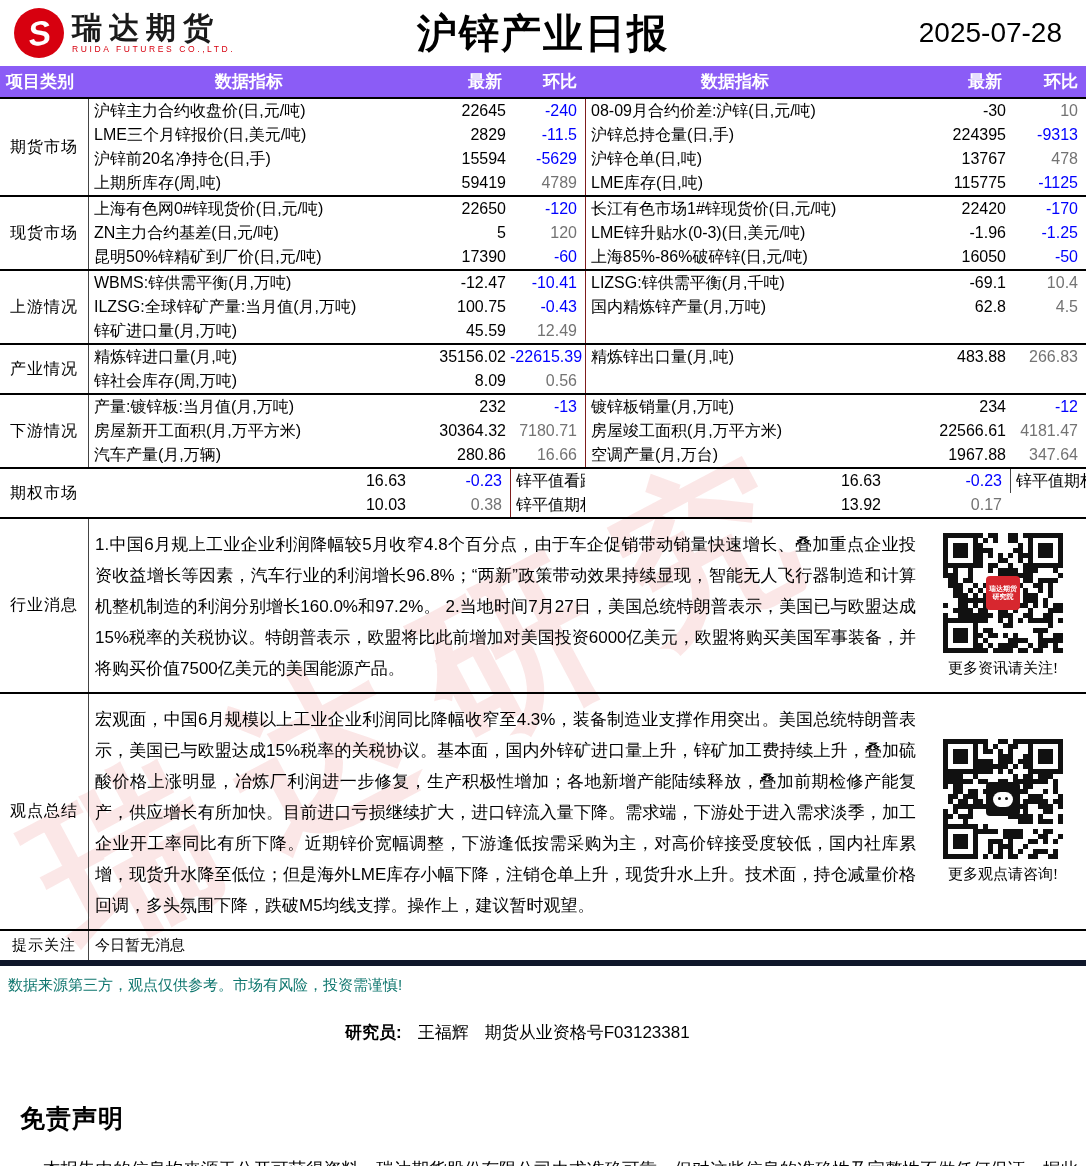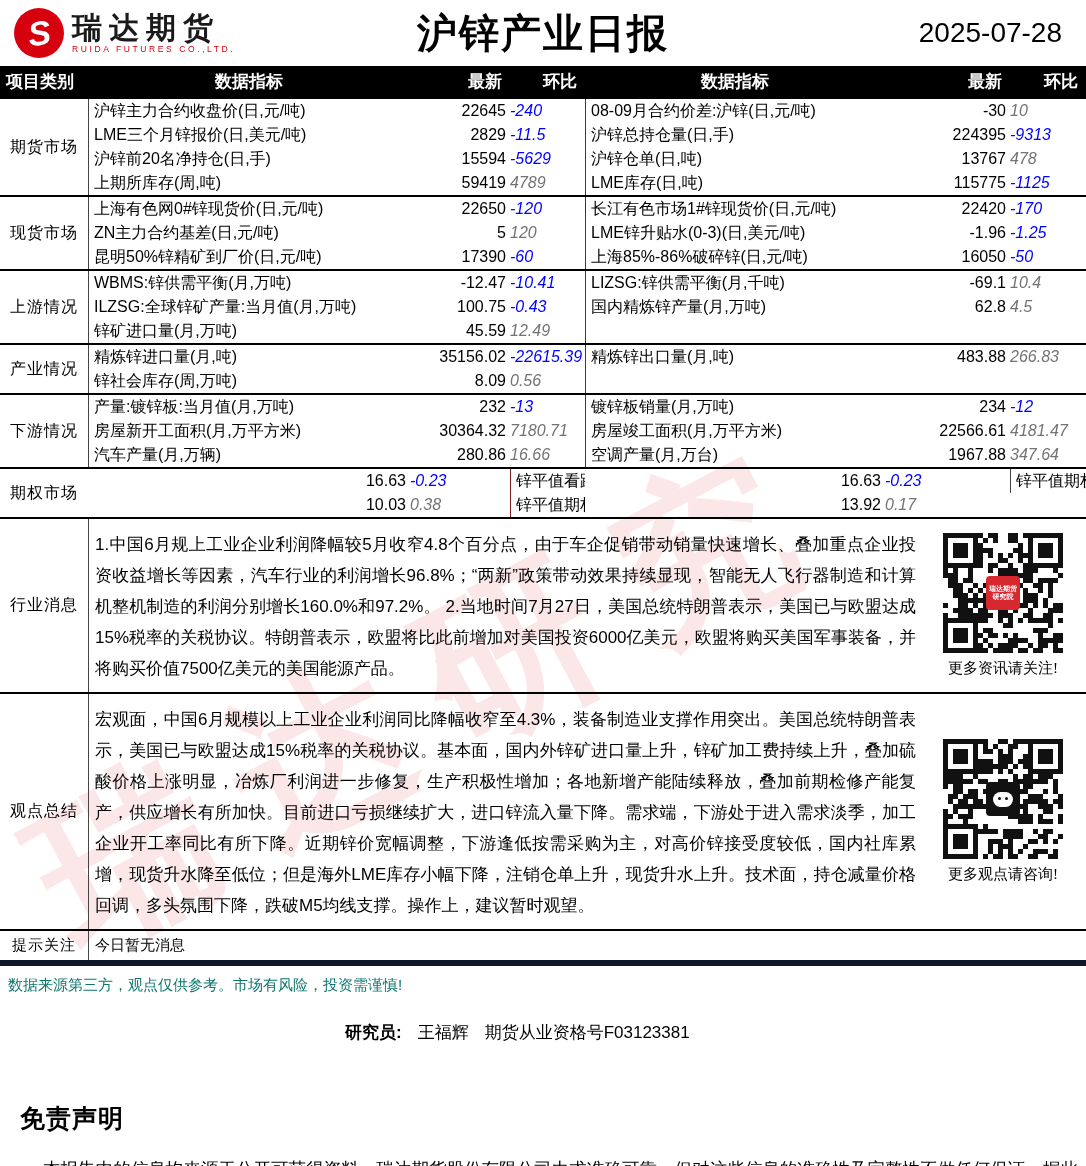--- a/index.html
+++ b/index.html
@@ -18,31 +18,31 @@
   .logo{display:flex;align-items:center;gap:8px;}
   .logo-icon{width:50px;height:50px;border-radius:50%;background:#d7000f;display:flex;align-items:center;justify-content:center;}
   .logo-icon span{color:#fff;font-weight:900;font-size:34px;font-style:italic;transform:rotate(-8deg);line-height:1;}
   .logo-txt{display:flex;flex-direction:column;}
   .logo-cn{font-size:30px;font-weight:900;letter-spacing:7px;color:#1a1a1a;line-height:32px;}
   .logo-en{font-size:8.5px;color:#d7000f;letter-spacing:2.6px;line-height:10px;}
   .rpt-title{position:absolute;left:50%;top:6px;transform:translateX(-50%);font-size:40px;font-weight:900;letter-spacing:2px;}
   .rpt-date{margin-left:auto;font-size:28px;padding-right:10px;}
   
   .thead{display:grid;grid-template-columns:88px 322px 100px 75px 300px 125px 76px;
-    background:#000000;color:#fff;font-weight:700;font-size:17px;height:31px;align-items:center;}
+    background:#8b5cf6;color:#fff;font-weight:700;font-size:17px;height:31px;align-items:center;}
   .thead .h-left{padding-left:6px;}
   .thead .h-center{text-align:center;}
   .thead .h-right{text-align:right;padding-right:8px;}
   .tsec{display:grid;grid-template-columns:88px 322px 100px 75px 300px 125px 76px;
     grid-auto-rows:24px;border-top:2px solid #000;font-size:16px;align-items:center;}
   .tsec .cat{display:flex;align-items:center;justify-content:center;height:100%;letter-spacing:1px;}
   .tsec .name{padding-left:5px;border-left:1px solid #444;white-space:nowrap;overflow:hidden;height:100%;display:flex;align-items:center;}
   .tsec .name.r{border-left:1px solid #7f1d1d;}
   .tsec .val{text-align:right;padding-right:4px;}
-  .tsec .chg{padding-right:8px;font-style:italic;}
+  .tsec .chg{text-align:right;padding-right:8px;}
   .chg.red{color:#737373;}
   .chg.blue{color:#0000ff;}
   
   .txtsec{display:grid;grid-template-columns:88px 832px 166px;border-top:2px solid #000;}
   .txtsec .cat{display:flex;align-items:center;justify-content:center;font-size:16px;letter-spacing:1px;}
   .txtsec .body{border-left:1px solid #444;padding:10px 4px 8px 6px;font-size:17px;line-height:31px;text-align:justify;}
   .qrzone{display:flex;flex-direction:column;align-items:center;justify-content:center;gap:6px;padding:6px 0;}
   .qrbox{position:relative;width:120px;height:120px;background:#fff;display:grid;grid-template-columns:repeat(24,5px);grid-auto-rows:5px;}
   .qrbox i{display:block;}
   .qrbox i.f{background:#111;}

